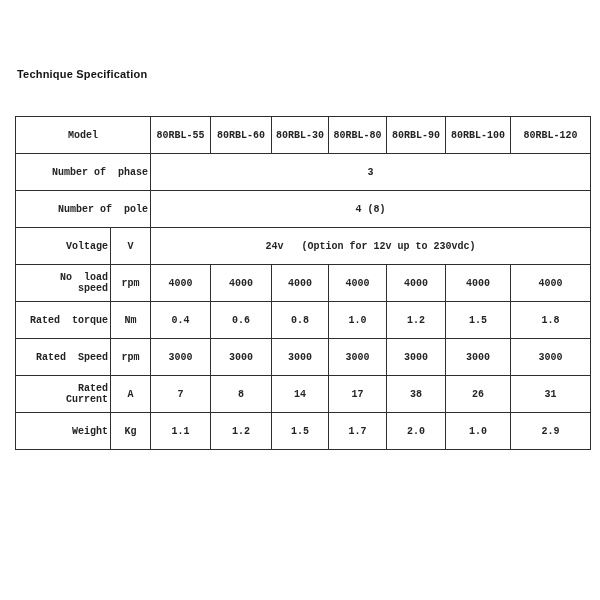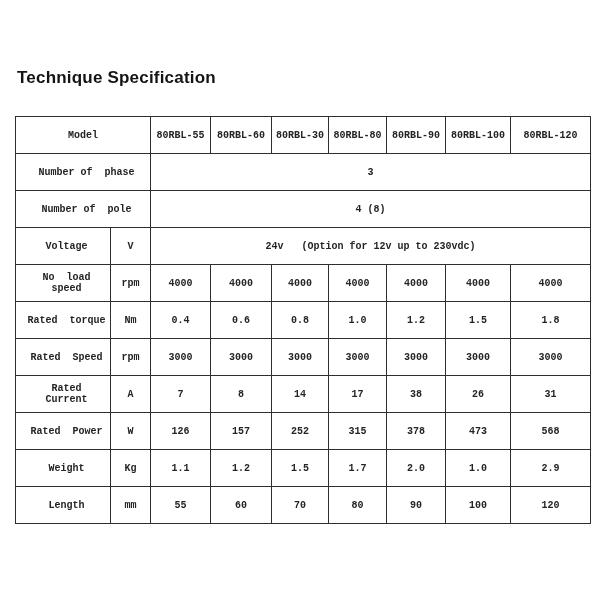--- a/index.html
+++ b/index.html
@@ -13,21 +13,21 @@
     height: 600px;
     background: #ffffff;
     font-family: "Liberation Sans", sans-serif;
     color: #1c1c1c;
     overflow: hidden;
   }
   .doc-title {
     position: absolute;
     left: 17px;
     top: 68px;
-    font-size: 17px;
+    font-size: 11px;
     font-weight: bold;
     letter-spacing: 0.2px;
     color: #141414;
   }
   table.spec {
     position: absolute;
     left: 15px;
     top: 116px;
     border-collapse: collapse;
     table-layout: fixed;
@@ -39,21 +39,21 @@
     height: 36px;
     font-size: 10px;
     font-weight: bold;
     color: #242424;
     text-align: center;
     vertical-align: middle;
     padding: 0 2px;
     overflow: hidden;
   }
   table.spec td.rowlabel {
-    text-align: center;
+    text-align: right;
     padding-left: 9px;
     white-space: pre-wrap;
   }
   table.spec td.span-val {
     white-space: pre-wrap;
   }
 </style>
 </head>
 <body>
 
@@ -143,51 +143,29 @@
       <td>A</td>
       <td>7</td>
       <td>8</td>
       <td>14</td>
       <td>17</td>
       <td>38</td>
       <td>26</td>
       <td>31</td>
     </tr>
 
-    <tr>
-      <td class="rowlabel">Rated  Power</td>
-      <td>W</td>
-      <td>126</td>
-      <td>157</td>
-      <td>252</td>
-      <td>315</td>
-      <td>378</td>
-      <td>473</td>
-      <td>568</td>
-    </tr>
 
     <tr>
       <td class="rowlabel">Weight</td>
       <td>Kg</td>
       <td>1.1</td>
       <td>1.2</td>
       <td>1.5</td>
       <td>1.7</td>
       <td>2.0</td>
       <td>1.0</td>
       <td>2.9</td>
     </tr>
 
-    <tr>
-      <td class="rowlabel">Length</td>
-      <td>mm</td>
-      <td>55</td>
-      <td>60</td>
-      <td>70</td>
-      <td>80</td>
-      <td>90</td>
-      <td>100</td>
-      <td>120</td>
-    </tr>
 
   </tbody>
     </table>
 </div>
 
 </body></html>

